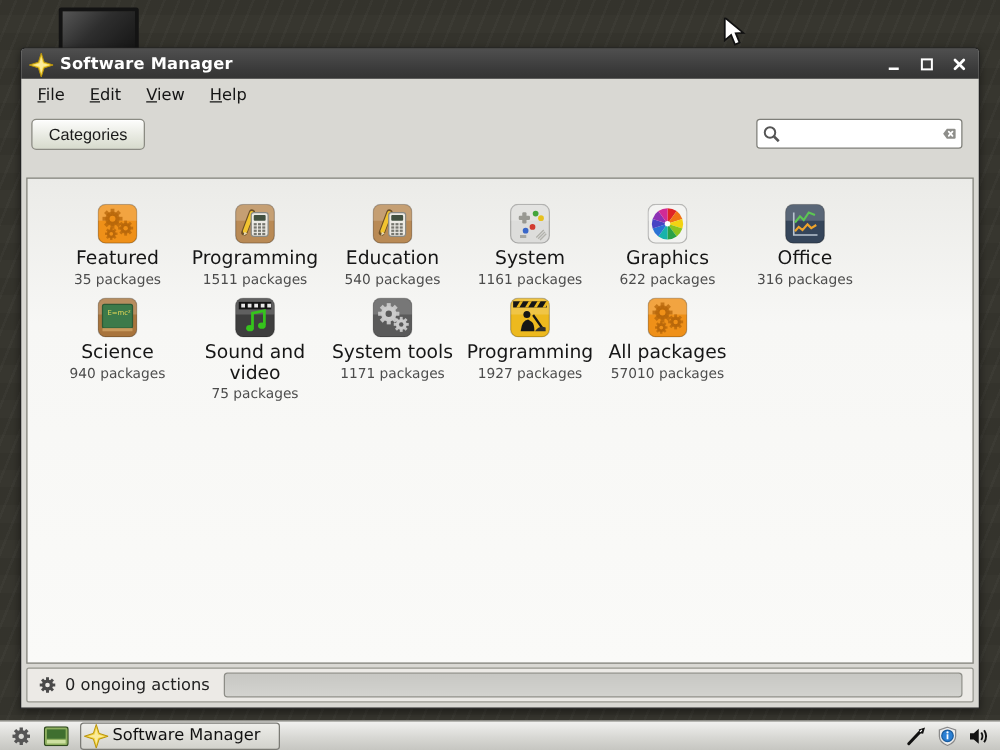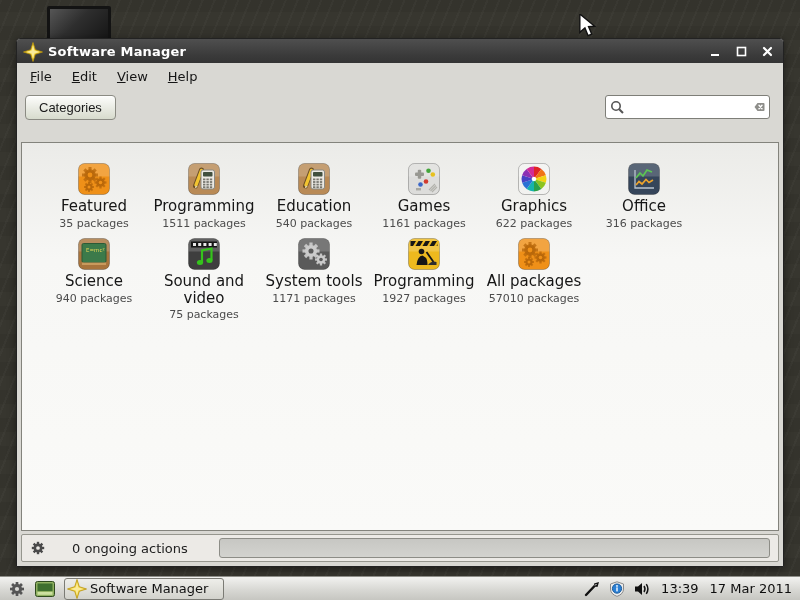--- a/index.html
+++ b/index.html
@@ -68,21 +68,21 @@
   }
   .grid{display:flex;flex-wrap:wrap;padding:20px 0 0 17px;}
   .cat{width:110px;text-align:center;margin-bottom:8px;cursor:default;}
   .cat-icon{width:32px;height:32px;margin:0 auto 3px;}
   .cat-icon svg{display:block;}
   .cat-label{font-size:15px;color:#161616;line-height:1.12;}
   .cat-count{font-size:11px;color:#4c4c4c;margin-top:2px;}
 
   .statusbar{
     flex:0 0 26px;margin:3px 4px 4px;border:1px solid #96968e;border-radius:2px;
-    background:#eceae6;display:flex;align-items:center;padding:0 8px 0 9px;gap:20px;
+    background:#eceae6;display:flex;align-items:center;padding:0 8px 0 9px;
   }
   .status-text{font-size:13px;color:#222;margin-left:7px;white-space:nowrap;}
   .progress{
     flex:1;height:18px;margin-left:11px;border:1px solid #8d8d87;border-radius:3px;
     background:linear-gradient(#c7c7c3,#d3d3cf);
   }
 
   
   .taskbar{
     position:absolute;left:0;bottom:0;width:800px;height:23px;
@@ -254,21 +254,21 @@
               <rect x="7" y="9.5" width="9" height="3.4" rx="1" fill="#989892"></rect>
               <rect x="9.8" y="6.7" width="3.4" height="9" rx="1" fill="#989892"></rect>
               <circle cx="20.5" cy="7.8" r="2.3" fill="#43a53b"></circle>
               <circle cx="24.8" cy="11.5" r="2.3" fill="#e7c11e"></circle>
               <circle cx="18" cy="18.5" r="2.3" fill="#d23b2f"></circle>
               <circle cx="12.5" cy="21.5" r="2.3" fill="#3a67c9"></circle>
               <rect x="8" y="25" width="5" height="2.4" fill="#a9a9a3"></rect>
               <path d="M21 27 L27 21 M22.5 28 L28 22.5 M24 29 L29 24" stroke="#b2b2ac" stroke-width="1.1"></path>
             </svg>
           </div>
-          <div class="cat-label">Games</div>
+          <div class="cat-label">System</div>
           <div class="cat-count">1161 packages</div>
         </div>
         <div class="cat">
           <div class="cat-icon">
             <svg width="32" height="32" viewBox="0 0 32 32">
               <rect x="0.5" y="0.5" width="31" height="31" rx="6" fill="#f2f2f0" stroke="rgba(0,0,0,.25)"></rect>
               <path d="M6.5 0.5 h19 a6 6 0 0 1 6 6 v7 h-31 v-7 a6 6 0 0 1 6-6 z" fill="rgba(255,255,255,.18)"></path>
               <path d="M16 16 L16.00 3.50 A12.5 12.5 0 0 1 23.35 5.89 Z" fill="#e02424"></path>
               <path d="M16 16 L23.35 5.89 A12.5 12.5 0 0 1 27.89 12.14 Z" fill="#f07414"></path>
               <path d="M16 16 L27.89 12.14 A12.5 12.5 0 0 1 27.89 19.86 Z" fill="#f3d312"></path>
@@ -461,24 +461,20 @@
           <circle cx="8" cy="4.9" r="0.9" fill="#fff"></circle>
         </svg>
       </span>
     <span class="tray-icon">
         <svg width="17" height="16" viewBox="0 0 17 16">
           <polygon points="1,5.5 4,5.5 8,2 8,14 4,10.5 1,10.5" fill="#111"></polygon>
           <path d="M10 5 Q12 8 10 11" stroke="#111" stroke-width="1.5" fill="none"></path>
           <path d="M12.3 3.2 Q15.5 8 12.3 12.8" stroke="#111" stroke-width="1.5" fill="none"></path>
         </svg>
       </span>
-    <div class="clock">
-      <span class="time">13:39</span>
-      <span class="date">17 Mar 2011</span>
-    </div>
   </div>
 </div>
 
 <div class="cursor">
   <svg width="22" height="24" viewBox="0 0 15 17">
     <path d="M1 0 L1 13 L4.6 9.9 L6.8 15.3 L9.4 14.2 L7.2 8.9 L11.5 8.7 Z" fill="#fff" stroke="#111" stroke-width="1"></path>
   </svg>
 </div>
 
 </body></html>

